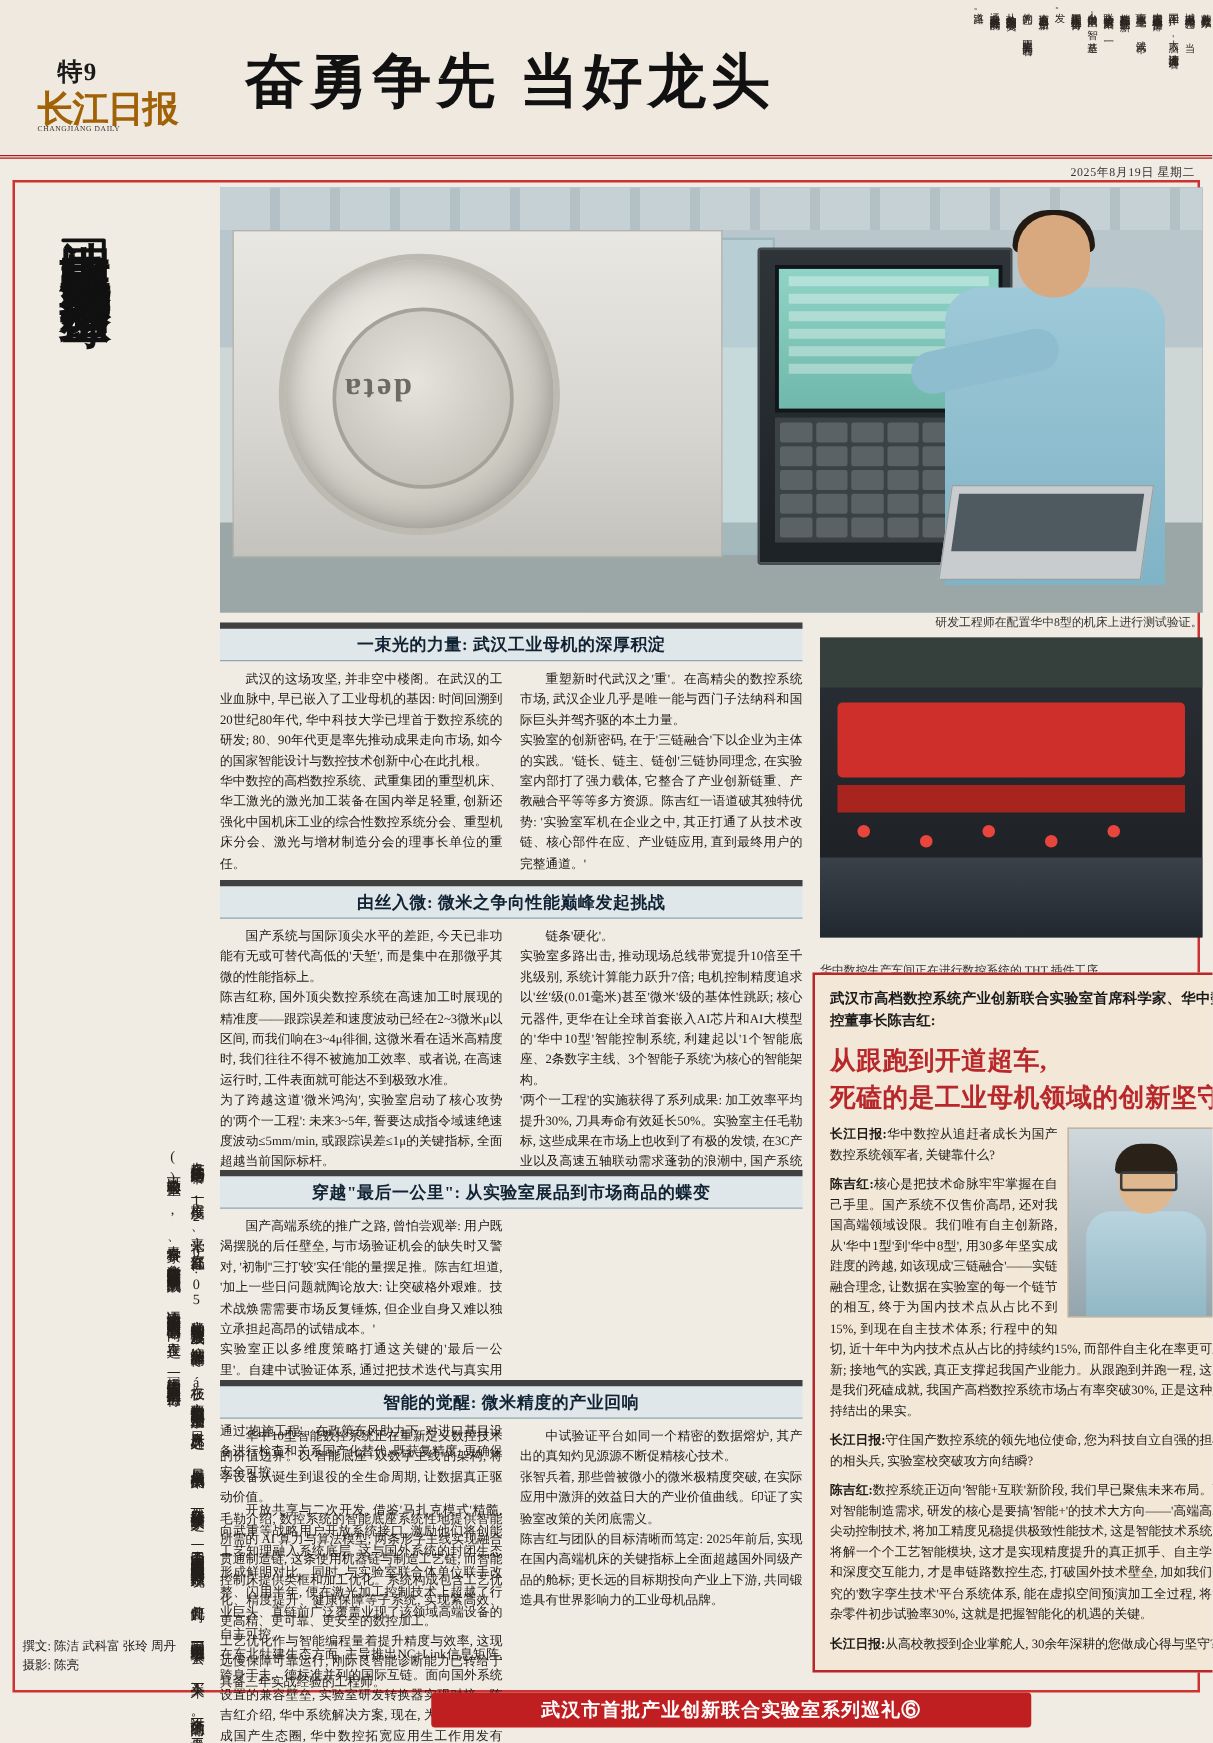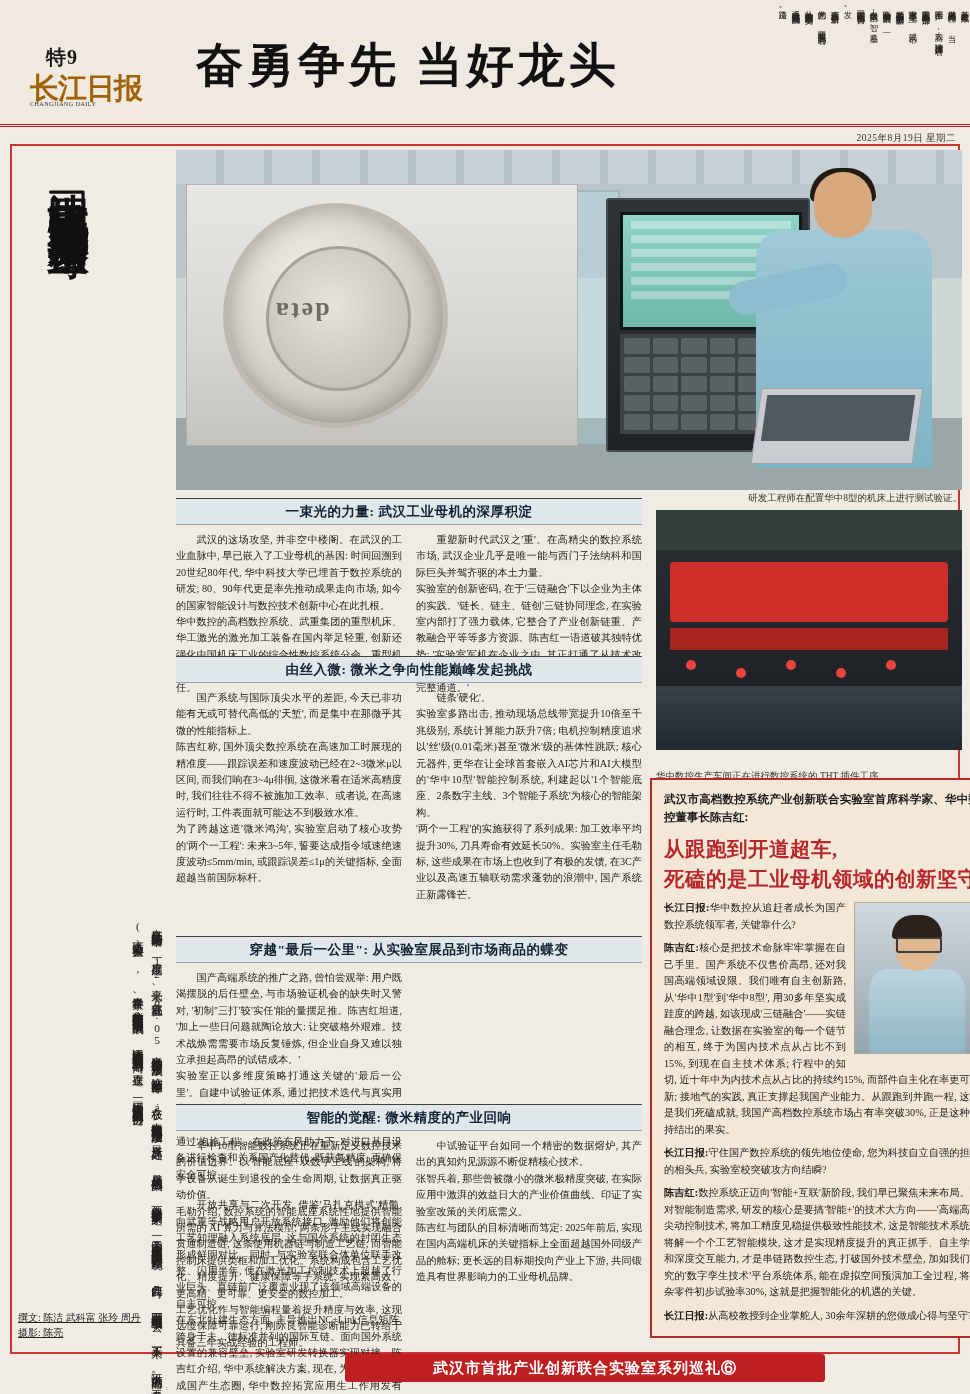--- a/index.html
+++ b/index.html
@@ -92,21 +92,21 @@
     writing-mode:vertical-rl;
     text-orientation:upright;
     font-size:11.4px;line-height:19px;
     letter-spacing:0.6px;
     color:#23201c;
     height:500px;
     text-align:justify;
   }
   .credits{
     position:absolute;left:18px;top:1310px;width:160px;
-    font-size:10px;line-height:15px;color:#222;text-decoration:underline;
+    font-size:10px;line-height:15px;color:#222;
   }
   
   .photo-main{
     position:absolute;left:176px;top:150px;width:786px;height:340px;
     background:linear-gradient(160deg,#9fb3bb 0%,#7d949d 40%,#5f757f 100%);
     overflow:hidden;
   }
   .pm-caption{
     position:absolute;left:176px;top:492px;width:786px;
     font-size:9.5px;color:#333;text-align:right;
@@ -213,36 +213,36 @@
   .rp-body{position:absolute;left:14px;top:66px;width:96px;height:88px;background:linear-gradient(180deg,#b9d4de,#8fb6c4);border-radius:20px 20px 0 0;}
   .rb-qa{
     font-size:10.2px;line-height:16.5px;text-align:justify;color:#1d1a16;
     margin-top:6px;
   }
   .rb-qa p{margin:0 0 7px 0;}
   .rb-q{font-weight:bold;}
   
   .sec-head{
     background:#dfe7ea;
-    border-top:1px solid #404040;border-bottom:1px solid #8fa8b2;
+    border-top:5px solid #404040;border-bottom:1px solid #8fa8b2;
     text-align:center;
     font-size:13.5px;font-weight:bold;color:#123;
     padding:4px 0 3px;
     letter-spacing:0.5px;
   }
   .colbox{position:absolute;}
   .ctext{
     font-size:10.2px;line-height:16.4px;text-align:justify;color:#1d1a16;
     text-indent:2em;
   }
   
   #sec1{left:176px;top:498px;width:466px;}
   #sec1 .cols{display:flex;gap:14px;margin-top:7px;}
   #sec1 .cols > div{width:226px;}
-  #sec2{left:176px;top:656px;width:466px;}
+  #sec2{left:176px;top:704px;width:466px;}
   #sec2 .cols{display:flex;gap:14px;margin-top:7px;}
   #sec2 .cols > div{width:226px;}
   #sec3{left:176px;top:936px;width:466px;}
   #sec3 .cols{display:flex;gap:14px;margin-top:7px;flex-direction:column;}
   #sec3 .cols > div{width:226px;}
   #sec4{left:176px;top:1104px;width:466px;}
   #sec4 .cols{display:flex;gap:14px;margin-top:7px;}
   #sec4 .cols > div{width:226px;}
   
   .banner{

